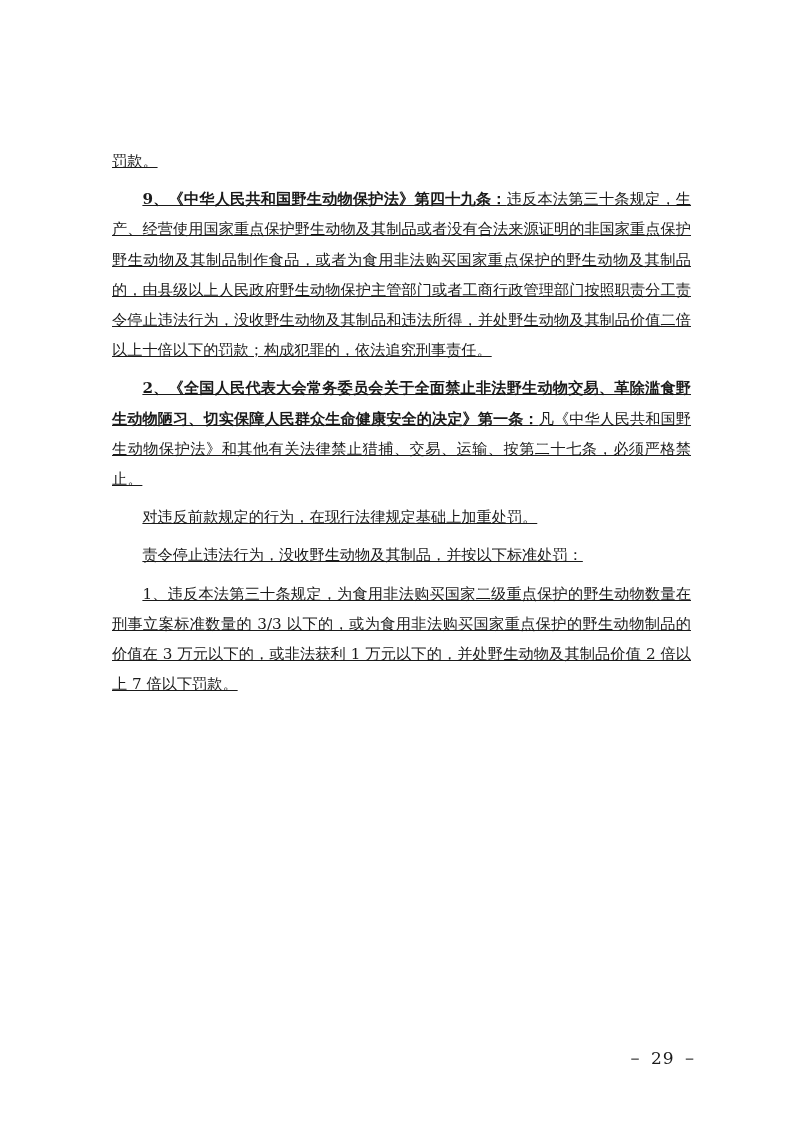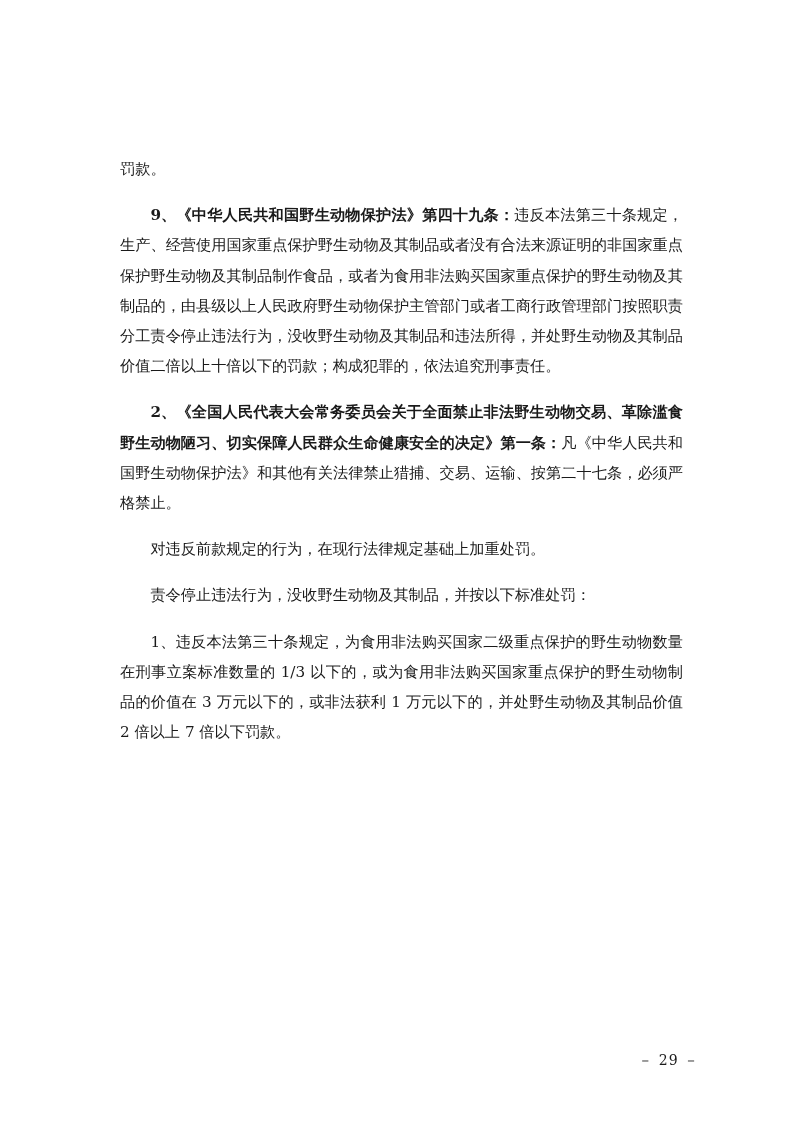--- a/index.html
+++ b/index.html
@@ -20,43 +20,44 @@
     overflow: hidden;
   }
   .doc-body {
     font-size: 15.2px;
     line-height: 30.2px;
     color: #1a1a1a;
     text-align: justify;
     text-justify: inter-ideograph;
   }
   .p {
-    margin: 16px;
+    margin: 8px;
     text-align: justify;
     text-justify: inter-ideograph;
+    text-decoration: underline;
   }
   .indent2 {
     text-indent: 2em;
   }
   .bold {
     font-weight: bold;
   }
   .heading {
     font-weight: bold;
     text-indent: 2em;
   }
   .subheading {
     font-weight: bold;
     text-indent: 2em;
   }
   .page-number {
     position: absolute;
     right: 94px;
     bottom: 52px;
-    font-size: 14px;
+    font-size: 17px;
     color: #1a1a1a;
     letter-spacing: 1px;
   }
 </style>
 </head>
 <body>
 
 <div class="page">
   <div class="doc-body">
 
@@ -68,19 +69,19 @@
     <p class="p indent2"><span class="bold">9、《中华人民共和国野生动物保护法》第四十九条：</span><span>违反本法第三十条规定，生产、经营使用国家重点保护野生动物及其制品或者没有合法来源证明的非国家重点保护野生动物及其制品制作食品，或者为食用非法购买国家重点保护的野生动物及其制品的，由县级以上人民政府野生动物保护主管部门或者工商行政管理部门按照职责分工责令停止违法行为，没收野生动物及其制品和违法所得，并处野生动物及其制品价值二倍以上十倍以下的罚款；构成犯罪的，依法追究刑事责任。</span></p>
 
     <p class="p indent2"><span class="bold">2、《全国人民代表大会常务委员会关于全面禁止非法野生动物交易、革除滥食野生动物陋习、切实保障人民群众生命健康安全的决定》第一条：</span><span>凡《中华人民共和国野生动物保护法》和其他有关法律禁止猎捕、交易、运输、按第二十七条，必须严格禁止。</span></p>
 
     <p class="p indent2">对违反前款规定的行为，在现行法律规定基础上加重处罚。</p>
 
 
 
     <p class="p indent2">责令停止违法行为，没收野生动物及其制品，并按以下标准处罚：</p>
 
-    <p class="p indent2">1、违反本法第三十条规定，为食用非法购买国家二级重点保护的野生动物数量在刑事立案标准数量的 1/3 以下的，或为食用非法购买国家重点保护的野生动物制品的价值在 3 万元以下的，或非法获利 1 万元以下的，并处野生动物及其制品价值 2 倍以上 7 倍以下罚款。</p>
+    <p class="p indent2">1、违反本法第三十条规定，为食用非法购买国家二级重点保护的野生动物数量在刑事立案标准数量的 3/3 以下的，或为食用非法购买国家重点保护的野生动物制品的价值在 3 万元以下的，或非法获利 1 万元以下的，并处野生动物及其制品价值 2 倍以上 7 倍以下罚款。</p>
 
 
   </div>
 
   <div class="page-number">－ 29 －</div>
 </div>
 
 </body></html>

